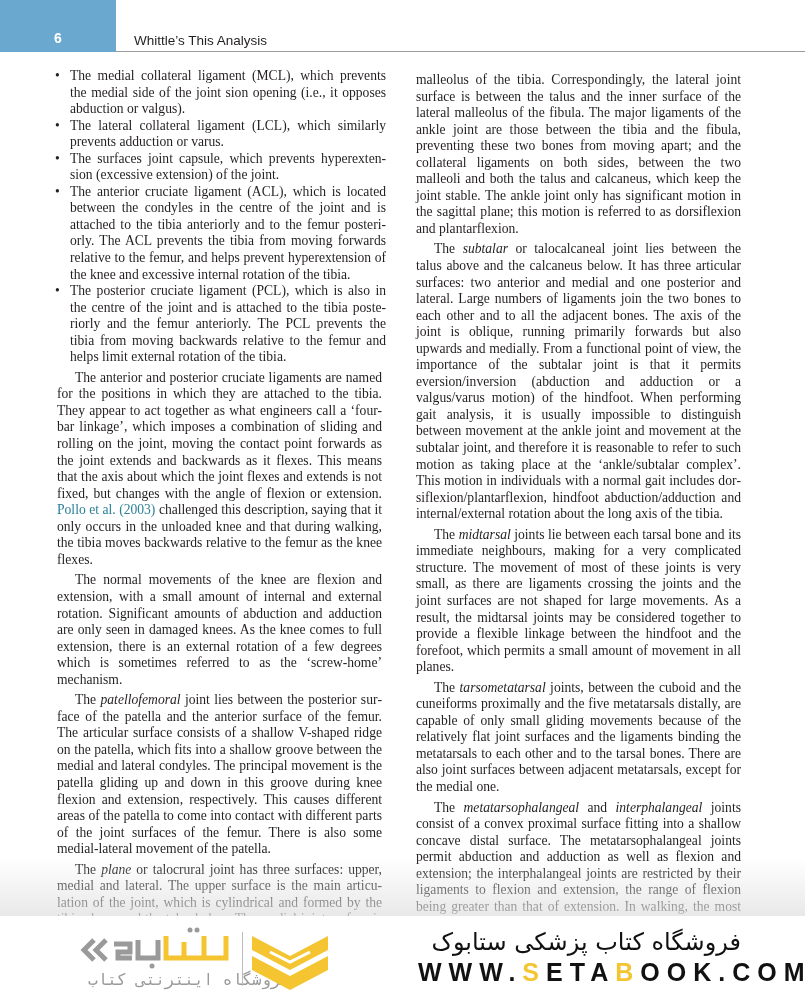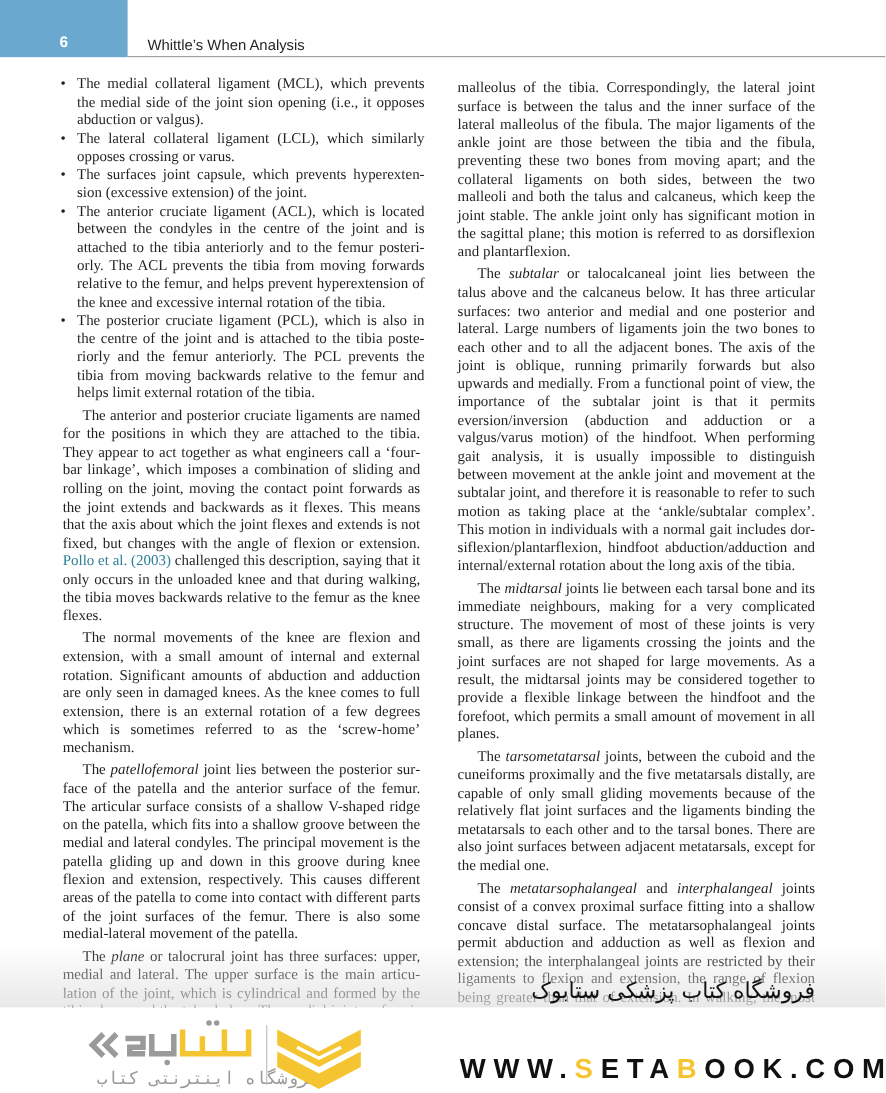--- a/index.html
+++ b/index.html
@@ -22,37 +22,37 @@
   ul.bullets li .dot { position:absolute; left:2px; top:0; }
   .cite { color:#2a7f96; }
   i { }
   .fade { position:absolute; left:0; right:0; top:858px; height:58px;
           background:linear-gradient(to bottom, rgba(235,235,235,0) 0%, rgba(225,225,225,0.75) 100%); pointer-events:none; }
   .footer { position:absolute; left:0; right:0; top:916px; bottom:0; background:#ffffff; }
   .logo-area { position:absolute; left:80px; top:926px; width:250px; height:64px; }
   .logo-sub { position:absolute; left:8px; top:44px; font-family:Liberation Mono, monospace; font-size:16px; color:#9a9a9a; direction:rtl; }
   .logo-divider { position:absolute; left:162px; top:6px; width:1px; height:54px; background:#bcbcbc; }
   .logo-mark { position:absolute; left:170px; top:4px; width:80px; height:60px; }
-  .store-name { position:absolute; right:64px; top:888px; font-family:"DejaVu Sans", sans-serif; font-size:20px; color:#111; direction:rtl; }
+  .store-name { position:absolute; right:64px; top:928px; font-family:"DejaVu Sans", sans-serif; font-size:24px; color:#111; direction:rtl; }
   .store-url { position:absolute; left:418px; top:958px; font-family:"Liberation Sans", sans-serif; font-weight:bold;
                font-size:25px; letter-spacing:7px; color:#111; }
   .store-url .hl { color:#f4c531; }
 </style>
 </head>
 <body>
 
 <div class="header-block"></div>
 <div class="page-num">6</div>
-<div class="running-title">Whittle’s When Analysis</div>
+<div class="running-title">Whittle’s This Analysis</div>
 <div class="header-rule"></div>
 
 <div class="col col-left">
   <ul class="bullets">
     <li><span class="dot">•</span><span>The medial collateral ligament (MCL), which prevents the medial side of the joint sion opening (i.e., it opposes abduction or valgus).</span></li>
-    <li><span class="dot">•</span><span>The lateral collateral ligament (LCL), which similarly opposes crossing or varus.</span></li>
+    <li><span class="dot">•</span><span>The lateral collateral ligament (LCL), which similarly prevents adduction or varus.</span></li>
     <li><span class="dot">•</span><span>The surfaces joint capsule, which prevents hyperexten­sion (excessive extension) of the joint.</span></li>
     <li><span class="dot">•</span><span>The anterior cruciate ligament (ACL), which is located between the condyles in the centre of the joint and is attached to the tibia anteriorly and to the femur posteri­orly. The ACL prevents the tibia from moving forwards relative to the femur, and helps prevent hyperextension of the knee and excessive internal rotation of the tibia.</span></li>
     <li><span class="dot">•</span><span>The posterior cruciate ligament (PCL), which is also in the centre of the joint and is attached to the tibia poste­riorly and the femur anteriorly. The PCL prevents the tibia from moving backwards relative to the femur and helps limit external rotation of the tibia.</span></li>
   </ul>
   <p><span>The anterior and posterior cruciate ligaments are named for the positions in which they are attached to the tibia. They appear to act together as what engineers call a ‘four-bar linkage’, which imposes a combination of sliding and rolling on the joint, moving the contact point forwards as the joint extends and backwards as it flexes. This means that the axis about which the joint flexes and extends is not fixed, but changes with the angle of flexion or extension. </span><span class="cite">Pollo et al. (2003)</span><span> challenged this description, saying that it only occurs in the unloaded knee and that during walk­ing, the tibia moves backwards relative to the femur as the knee flexes.</span></p>
   <p>The normal movements of the knee are flexion and extension, with a small amount of internal and external rotation. Significant amounts of abduction and adduc­tion are only seen in damaged knees. As the knee comes to full extension, there is an external rotation of a few degrees which is sometimes referred to as the ‘screw-home’ mechanism.</p>
   <p><span>The </span><i>patellofemoral</i><span> joint lies between the posterior sur­face of the patella and the anterior surface of the femur. The articular surface consists of a shallow V-shaped ridge on the patella, which fits into a shallow groove between the medial and lateral condyles. The principal movement is the patella gliding up and down in this groove during knee flexion and extension, respectively. This causes differ­ent areas of the patella to come into contact with different parts of the joint surfaces of the femur. There is also some medial-lateral movement of the patella.</span></p>
   <p><span>The </span><i>plane</i><span> or talocrural joint has three surfaces: upper, medial and lateral. The upper surface is the main articu­lation of the joint, which is cylindrical and formed by the tibia above and the talus below. The medial joint surface is between the talus and the inner aspect of the medial</span></p>
 </div>
 

